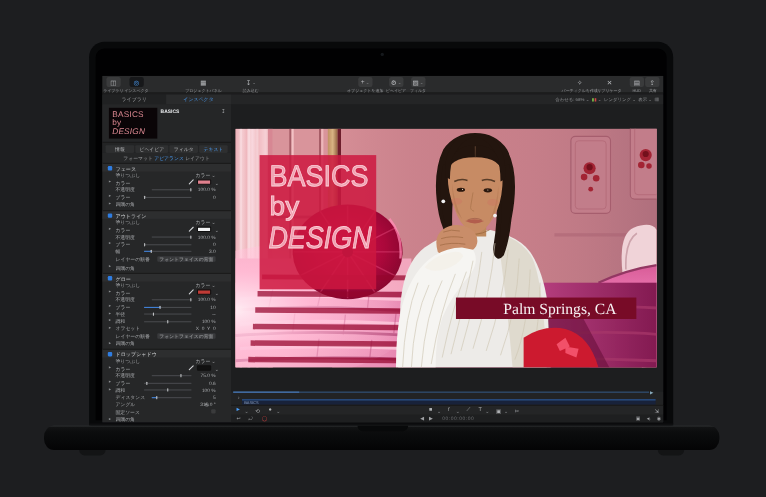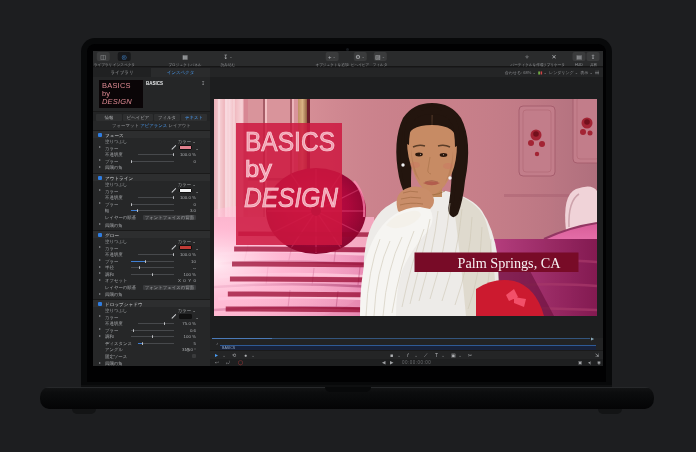--- a/index.html
+++ b/index.html
@@ -15,21 +15,21 @@
     border-radius:8px 8px 0 0; }
   #cam { left:346px; top:48px; width:3px; height:3px; border-radius:50%; background:#15181c; }
   #base { left:40px; top:387px; width:614px; height:22px; border-radius:9px/10px;
     background:linear-gradient(180deg,#333537 0%,#121314 6%,#0c0d0e 25%,#08090a 60%,#040405 100%); }
   #hinge { left:81px; top:385px; width:531px; height:2px; background:#0e0f10; }
   #basenotch { left:325px; top:387px; width:46px; height:5px; border-radius:0 0 10px 10px;
     background:#08090a; }
   .foot { top:409px; width:24px; height:5px; border-radius:0 0 6px 6px; background:#131415; }
 
   
-  #screen { left:93px; top:51px; width:510px; height:315px; background:#1d1d1f; overflow:hidden; }
+  #screen { left:93px; top:69px; width:510px; height:315px; background:#1d1d1f; overflow:hidden; }
 
   
   #toolbar { left:0; top:0; width:510px; height:16px; background:#2a2b2c;
     border-bottom:1px solid #161616; }
   .tbi { position:absolute; top:1px; transform:translateX(-50%); display:flex;
     flex-direction:column; align-items:center; }
   .tbicon { width:13px; height:9px; border-radius:2px; display:flex; align-items:center;
     justify-content:center; font-size:6px; color:#b8babd; }
   .tblabel { font-size:4px; color:#9a9c9f; margin-top:1px; white-space:nowrap;
     transform:scale(0.9); }

